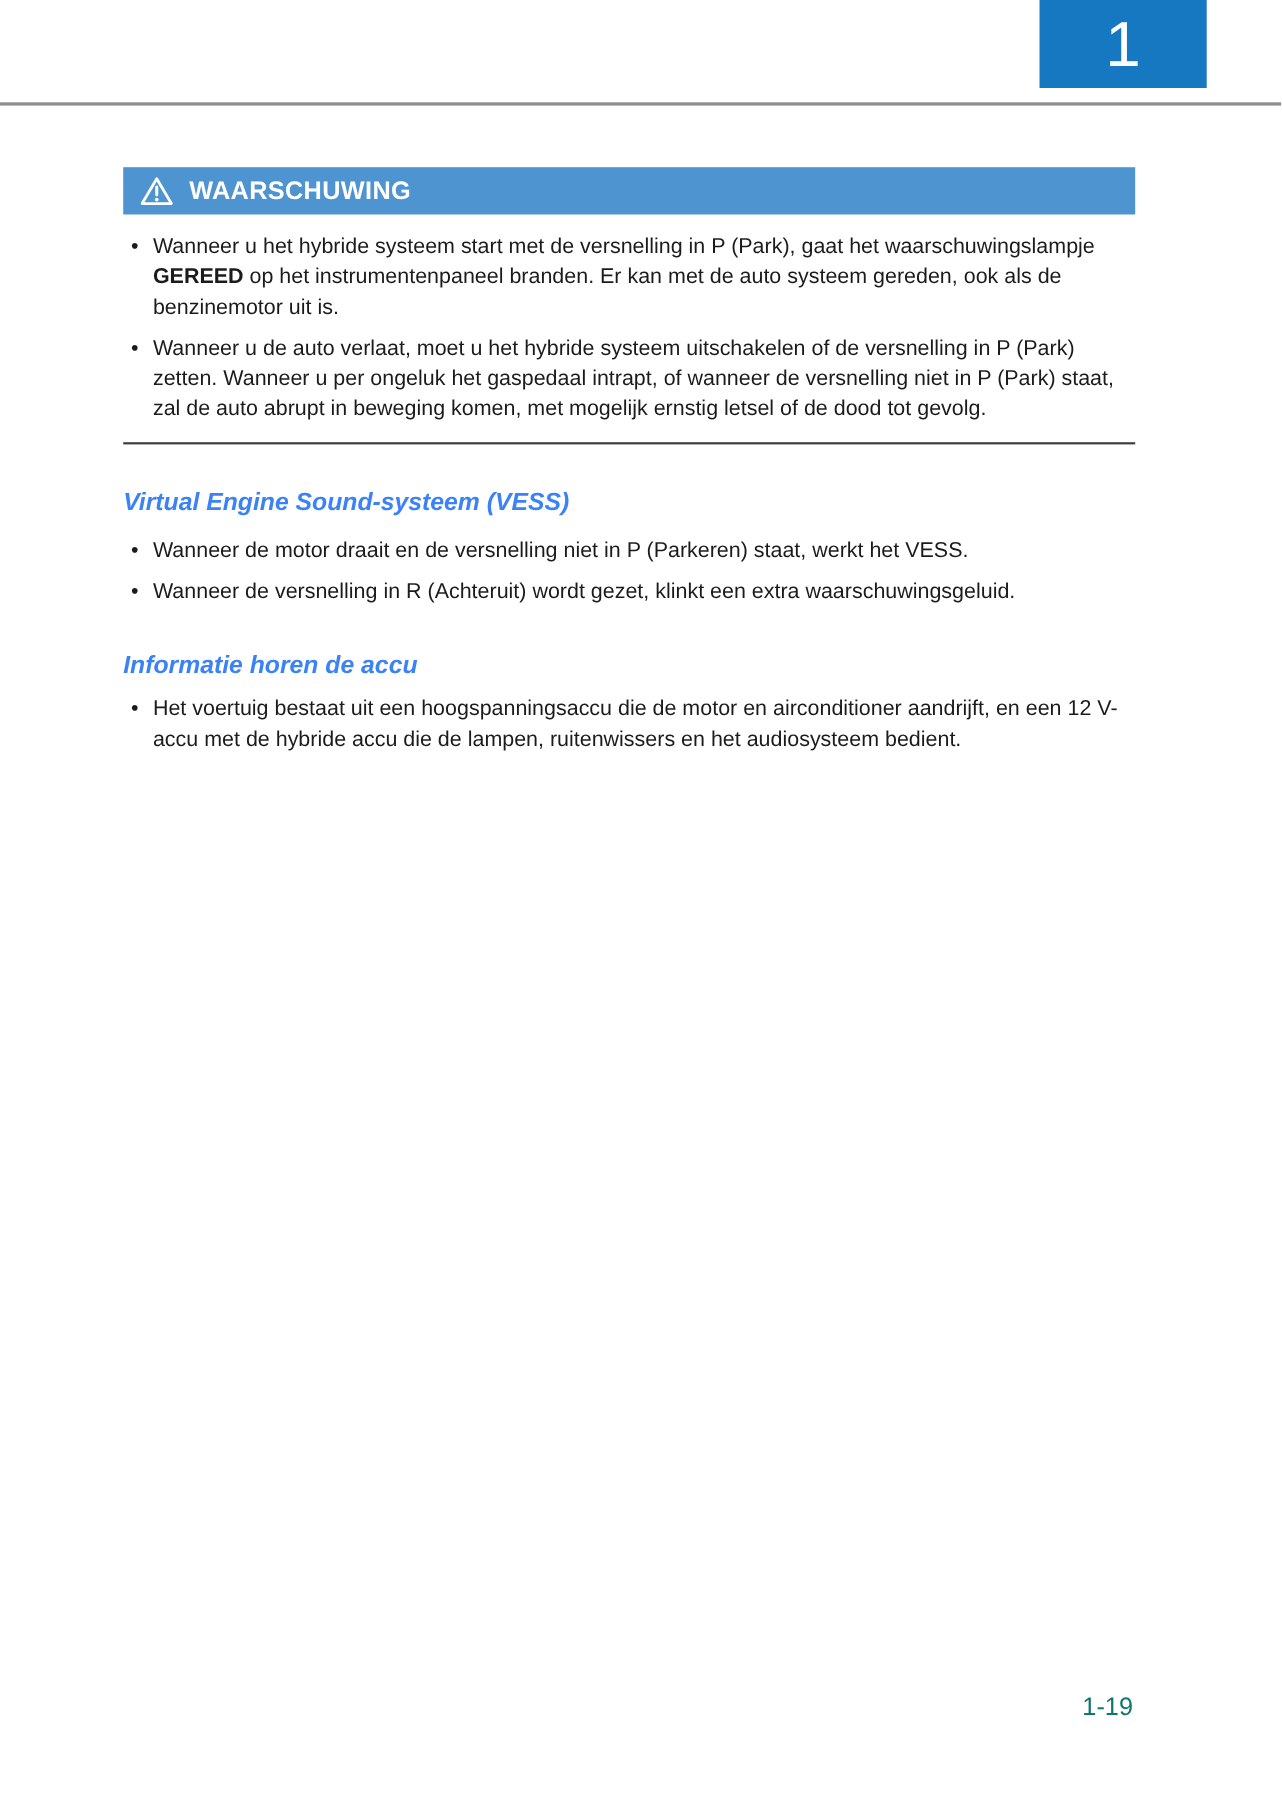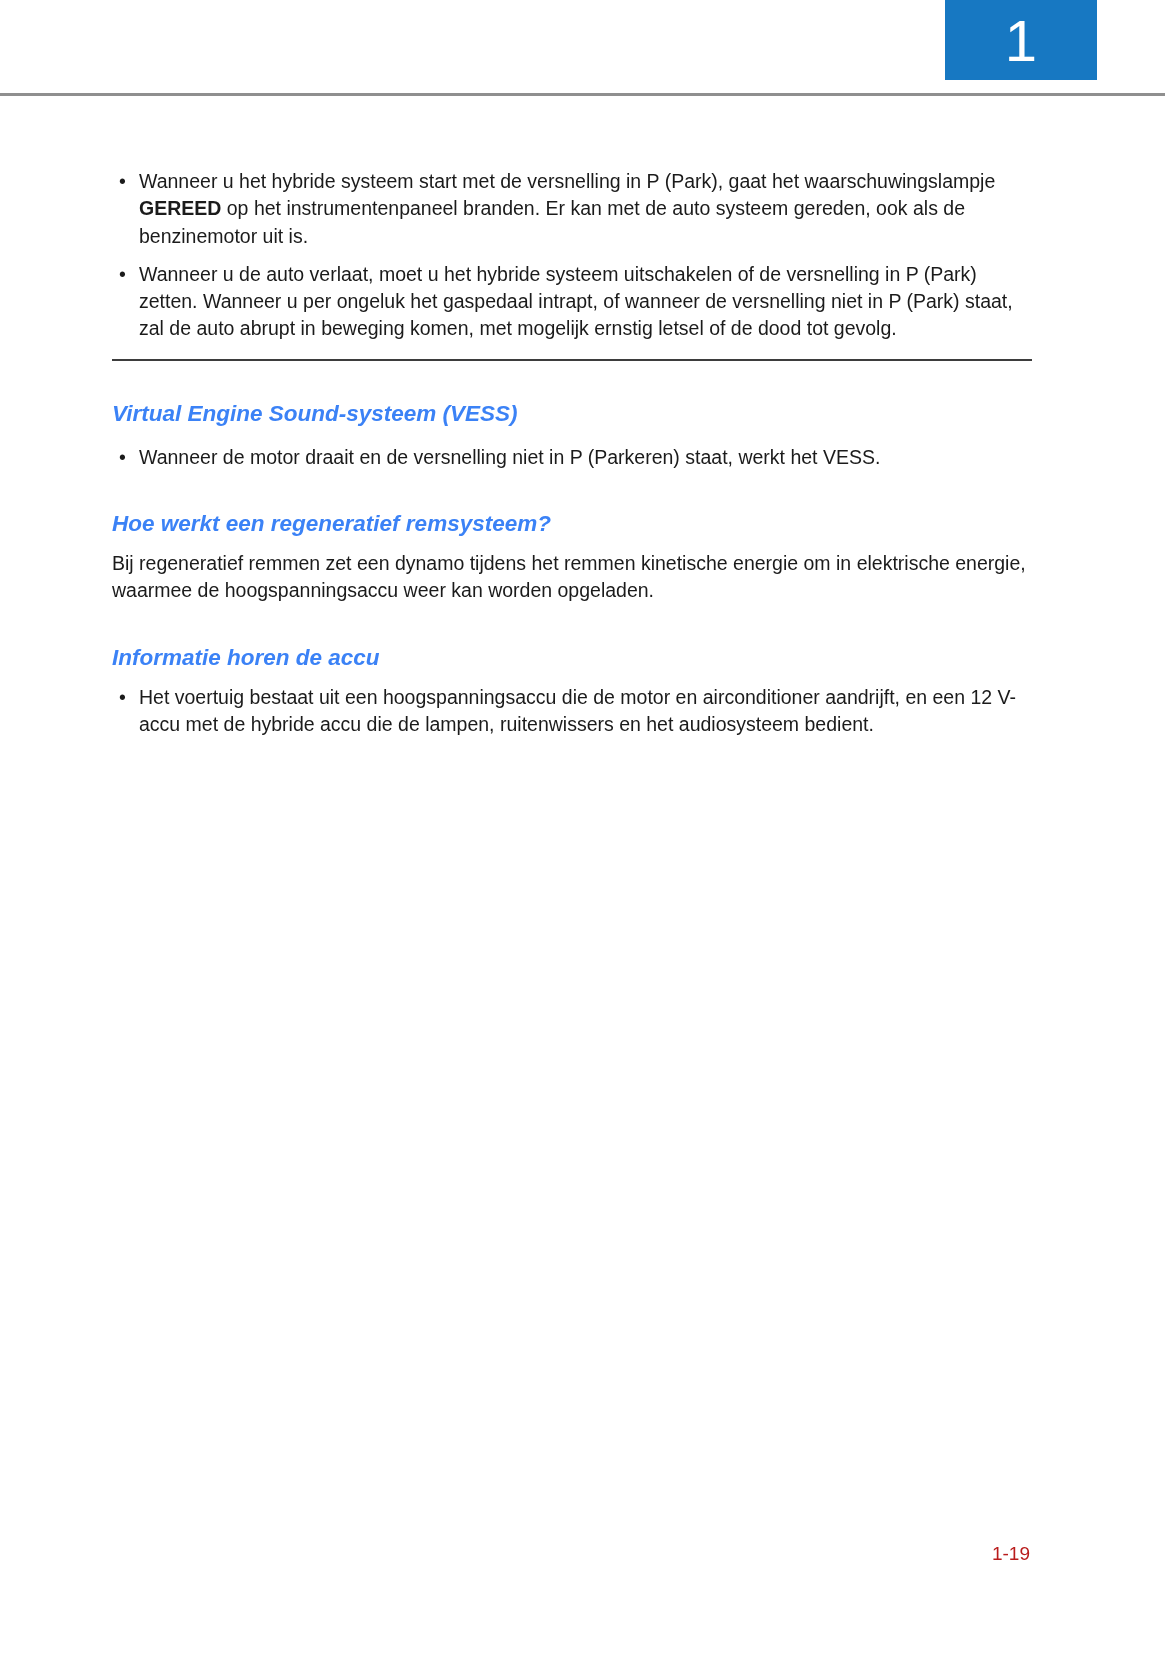--- a/index.html
+++ b/index.html
@@ -98,62 +98,69 @@
     line-height:1.40;
     margin:0 0 12px 0;
   }
   .section{margin:0;}
   .section + .section{margin-top:0;}
   strong{font-weight:bold;}
   .page-number{
     position:absolute;
     bottom:88px;
     right:135px;
-    font-size:19px;
-    color:#b91c1c;
+    font-size:23px;
+    color:#0f766e;
   }
 </style>
 </head>
 <body>
 
 <div class="page">
 
   <div class="chapter-tab">
     <span>1</span>
   </div>
 
   <div class="header-rule"></div>
 
   <div class="content">
 
     <section class="section">
+      <div class="warning-banner">
+        <span class="warning-icon">
+          <svg width="31" height="28" viewBox="0 0 31 28" aria-hidden="true">
+            <path d="M15.5 2.5 L28.8 25 H2.2 Z" fill="none" stroke="#ffffff" stroke-width="2.5" stroke-linejoin="round"></path>
+            <line x1="15.5" y1="10" x2="15.5" y2="17.3" stroke="#ffffff" stroke-width="2.7" stroke-linecap="round"></line>
+            <circle cx="15.5" cy="21.4" r="1.7" fill="#ffffff"></circle>
+          </svg>
+        </span>
+        <span class="title">WAARSCHUWING</span>
+      </div>
 
       <ul class="bullets">
         <li class="bullet">
           <span>Wanneer u het hybride systeem start met de versnelling in P (Park), gaat het waarschuwingslampje </span><strong>GEREED</strong><span> op het instrumentenpaneel branden. Er kan met de auto systeem gereden, ook als de benzinemotor uit is.</span>
         </li>
         <li class="bullet">
           <span>Wanneer u de auto verlaat, moet u het hybride systeem uitschakelen of de versnelling in P (Park) zetten. Wanneer u per ongeluk het gaspedaal intrapt, of wanneer de versnelling niet in P (Park) staat, zal de auto abrupt in beweging komen, met mogelijk ernstig letsel of de dood tot gevolg.</span>
         </li>
       </ul>
 
       <hr class="warning-divider">
     </section>
 
     <section class="section">
       <h2 class="section-title">Virtual Engine Sound-systeem (VESS)</h2>
       <ul class="bullets" style="margin-top:17px;">
         <li class="bullet">Wanneer de motor draait en de versnelling niet in P (Parkeren) staat, werkt het VESS.</li>
+        <li class="bullet">Wanneer de versnelling in R (Achteruit) wordt gezet, klinkt een extra waarschuwingsgeluid.</li>
       </ul>
     </section>
 
-    <section class="section">
-      <h2 class="section-title">Hoe werkt een regeneratief remsysteem?</h2>
-      <p class="body">Bij regeneratief remmen zet een dynamo tijdens het remmen kinetische energie om in elektrische energie, waarmee de hoogspanningsaccu weer kan worden opgeladen.</p>
-    </section>
 
     <section class="section">
       <h2 class="section-title">Informatie horen de accu</h2>
       <ul class="bullets" style="margin-top:11px;">
         <li class="bullet">
           <span>Het voertuig bestaat uit een hoogspanningsaccu die de motor en airconditioner aandrijft, en een 12 V-accu met de hybride accu die de lampen, ruitenwissers en het audiosysteem bedient.</span>
         </li>
       </ul>
     </section>
 

